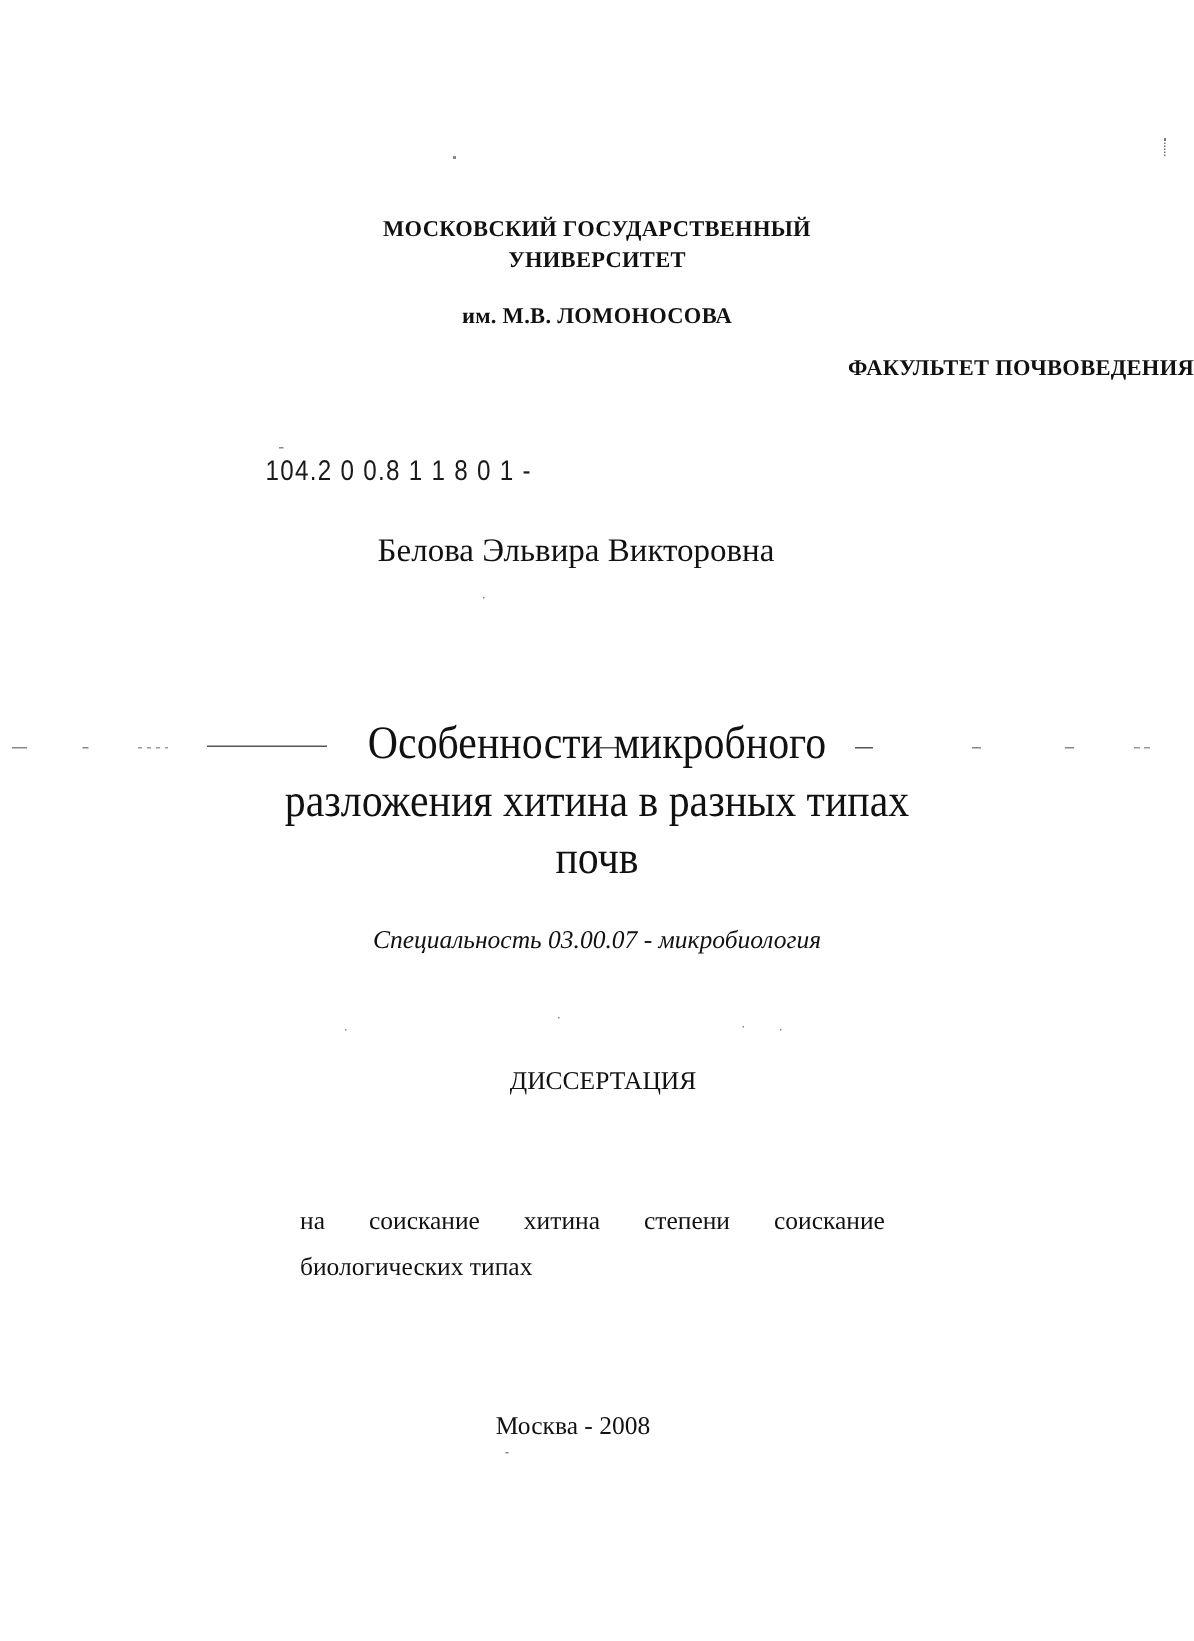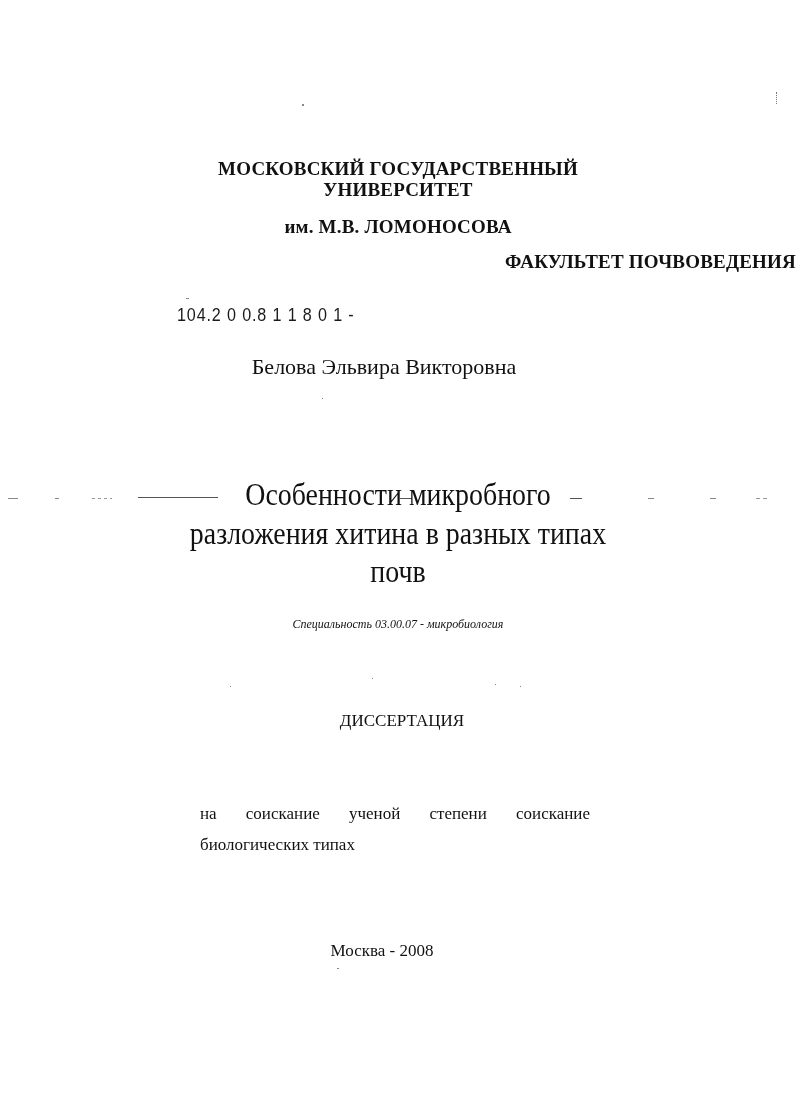--- a/index.html
+++ b/index.html
@@ -13,45 +13,44 @@
       position: relative;
       overflow: hidden;
       font-family: "Liberation Serif", "DejaVu Serif", serif;
       color: #111111;
     }
     .abs { position: absolute; }
     .center { left: 0; width: 796px; text-align: center; }
 
     .uni {
       font-weight: bold;
-      font-size: 19px;
+      font-size: 15px;
       letter-spacing: 0.2px;
       line-height: 22px;
-      margin-top: 16px;
     }
     .stamp {
       font-family: "Liberation Sans Narrow", "Liberation Sans", "DejaVu Sans Condensed", sans-serif;
       font-size: 19px;
       letter-spacing: 1px;
       transform: scaleX(0.85);
       transform-origin: left center;
       color: #1a1a1a;
     }
     .author {
       font-size: 22px;
     }
     .title {
       font-size: 31px;
       line-height: 38px;
       transform: scaleX(0.9);
       transform-origin: center;
     }
     .spec {
       font-style: italic;
-      font-size: 12px;
+      font-size: 17px;
     }
     .diss {
       font-size: 17px;
     }
     .degree {
       font-size: 17px;
     }
     .city {
       font-size: 17px;
     }
@@ -110,21 +109,21 @@
   <div class="dot" style="left:230px; top:686px; width:1px; height:1px;"></div>
   <div class="dot" style="left:372px; top:678px; width:1px; height:1px;"></div>
   <div class="dot" style="left:495px; top:684px; width:1px; height:1px;"></div>
   <div class="dot" style="left:520px; top:686px; width:1px; height:1px;"></div>
 
   <div class="abs center diss" style="top:711px; left:4px;">ДИССЕРТАЦИЯ</div>
 
   <div class="abs degree" style="left:200px; top:804px; width:390px; display:flex; justify-content:space-between;">
     <span>на</span>
     <span>соискание</span>
-    <span>ученой</span>
+    <span>хитина</span>
     <span>степени</span>
     <span>соискание</span>
   </div>
   <div class="abs degree" style="left:200px; top:835px;">биологических типах</div>
 
   <div class="abs center city" style="top:941px; left:-16px;">Москва - 2008</div>
   <div class="dot" style="left:337px; top:968px; width:2px; height:1px;"></div>
 </div>
 
 </body></html>

